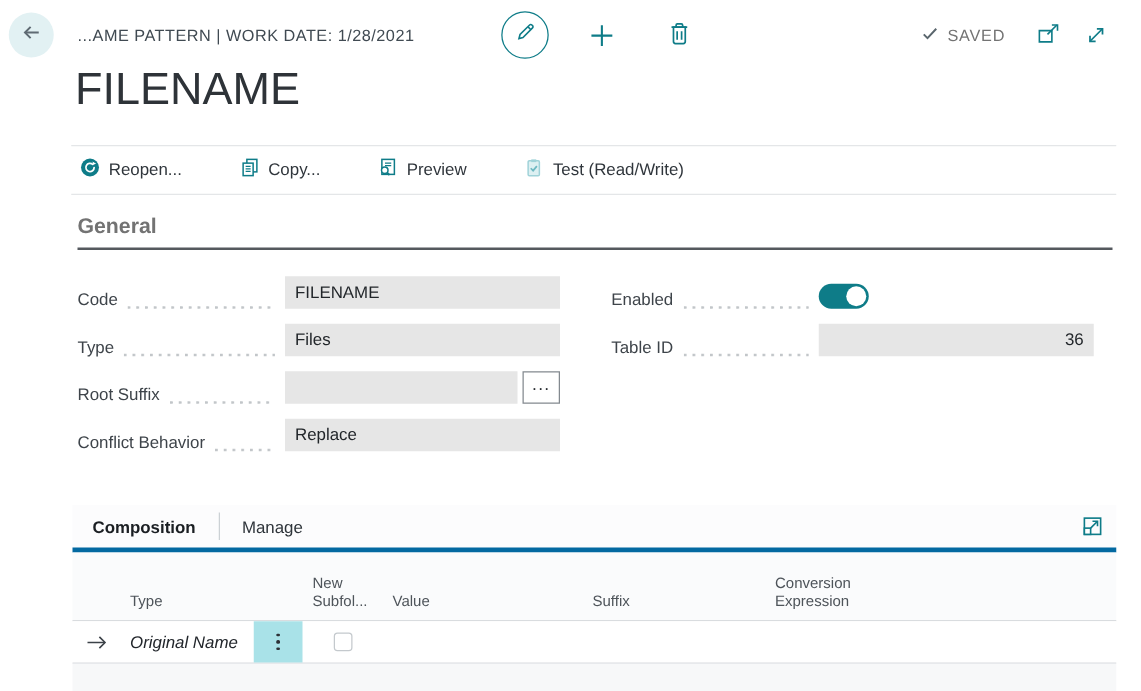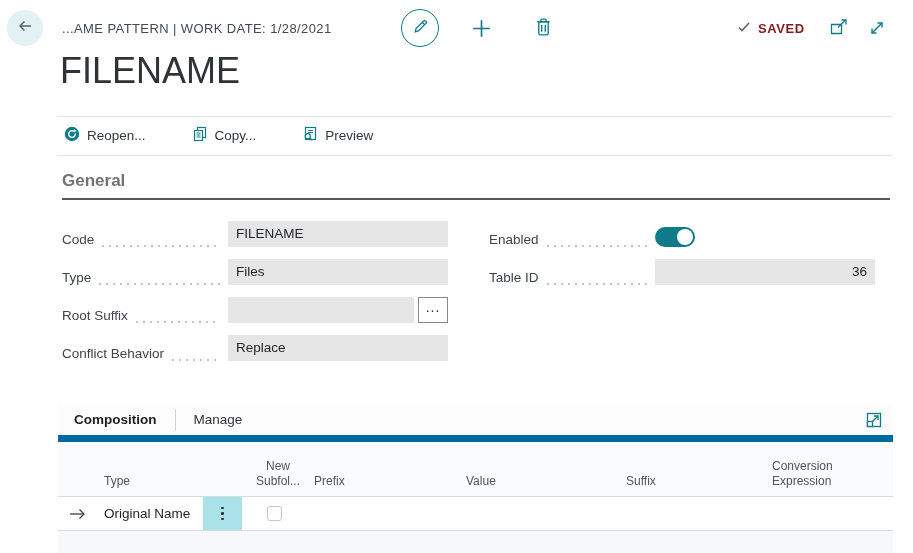--- a/index.html
+++ b/index.html
@@ -8,21 +8,21 @@
 
   
   .back-btn{position:absolute;left:7px;top:10px;width:36px;height:36px;border-radius:50%;
             background:#e2f1f3;display:flex;align-items:center;justify-content:center;cursor:pointer;}
   .breadcrumb{position:absolute;left:62px;top:21px;font-size:13px;font-weight:400;color:#404a52;letter-spacing:.4px;}
   .edit-btn{position:absolute;left:401px;top:9px;width:38px;height:38px;border:1.5px solid #0e7c88;
             border-radius:50%;background:#fff;display:flex;align-items:center;justify-content:center;box-sizing:border-box;}
   .add-btn{position:absolute;left:470px;top:17px;}
   .delete-btn{position:absolute;left:533px;top:16px;}
   .saved{position:absolute;left:737px;top:20px;display:flex;align-items:center;gap:7px;
-         font-size:13px;font-weight:700;color:#7f1d1d;letter-spacing:.6px;}
+         font-size:13px;font-weight:400;color:#737373;letter-spacing:.6px;}
   .popout-btn{position:absolute;left:829px;top:19px;}
   .expand-btn{position:absolute;left:868px;top:19px;}
   .iconbtn{cursor:pointer;line-height:0;}
 
   
   .page-title{position:absolute;left:60px;top:50px;font-size:36px;font-weight:300;color:#2e3338;}
   .divider{position:absolute;left:57px;width:836px;height:1px;background:#e4e6e8;}
   .divider1{top:116px;} .divider2{top:155px;}
   .action-bar{position:absolute;left:64px;top:117px;height:38px;display:flex;align-items:center;gap:46px;}
   .action-item{display:flex;align-items:center;gap:7px;font-size:13.5px;color:#30363c;cursor:pointer;line-height:16px;}
@@ -43,38 +43,38 @@
   .value-group .field-value{width:186px;}
   .assist-btn{width:30px;height:26px;background:#fff;border:1px solid #83898f;box-sizing:border-box;
               display:flex;align-items:center;justify-content:center;font-size:14px;color:#272b2f;
               letter-spacing:1px;cursor:pointer;line-height:10px;padding-bottom:6px;}
   .toggle-wrap{width:220px;flex:none;display:flex;}
   .toggle{width:40px;height:20px;border-radius:10px;background:#0e7c88;position:relative;cursor:pointer;}
   .toggle-knob{position:absolute;right:2px;top:2px;width:16px;height:16px;border-radius:50%;background:#fff;}
 
   
   .part{position:absolute;left:58px;top:404px;width:835px;height:149px;display:flex;flex-direction:column;}
-  .part-tabbar{height:38px;flex:none;background:#fcfcfd;border-bottom:7px solid #0369a1;box-sizing:border-box;
+  .part-tabbar{height:38px;flex:none;background:#fcfcfd;border-bottom:4px solid #0369a1;box-sizing:border-box;
                display:flex;align-items:center;padding:0 10px 0 16px;}
   .tab-active{font-size:13.5px;font-weight:700;color:#1b1f23;cursor:pointer;}
   .tab-sep{width:1px;height:22px;background:#ccd1d5;margin:0 18px;}
   .tab{font-size:13.5px;color:#2e343a;cursor:pointer;}
   .tab-spacer{flex:1;}
   .grid-header{height:55px;flex:none;background:#fafbfc;border-bottom:1px solid #d9dcdf;box-sizing:border-box;
                display:flex;align-items:flex-end;padding-bottom:7px;font-size:12px;color:#4e545a;line-height:15px;}
   .hcell{padding-left:8px;box-sizing:border-box;}
   .wrap50{display:inline-block;width:50px;}
   .wrap80{display:inline-block;width:82px;}
   .grid-row{height:34px;flex:none;background:#fff;border-bottom:1px solid #d9dcdf;box-sizing:border-box;
             display:flex;align-items:stretch;font-size:13.5px;color:#22262b;}
   .c1{width:38px;flex:none;} .c2{width:107px;flex:none;} .c3{width:39px;flex:none;}
-  .c4{width:64px;flex:none;text-align:center;} .c5{width:152px;flex:none;} .c6{width:160px;flex:none;}
+  .c4{width:64px;flex:none;} .c5{width:152px;flex:none;} .c6{width:160px;flex:none;}
   .c7{width:146px;flex:none;} .c8{flex:1;}
   .cell-arrow{display:flex;align-items:center;justify-content:center;}
-  .cell-type{display:flex;align-items:center;padding-left:8px;box-sizing:border-box;}
+  .cell-type{display:flex;align-items:center;padding-left:8px;box-sizing:border-box;font-style:italic;}
   .cell-dots{background:#a9e2e8;display:flex;flex-direction:column;align-items:center;justify-content:center;cursor:pointer;}
   .cell-dots i{display:block;width:2.5px;height:2.5px;background:#2c3136;border-radius:50%;margin:1.5px 0;}
   .cell-check{display:flex;align-items:center;justify-content:center;}
   .checkbox{width:15px;height:15px;border:1px solid #c4c9cd;border-radius:3px;background:#fff;box-sizing:border-box;cursor:pointer;}
   .part-footer{flex:1;background:#f7f8f9;}
 </style>
 </head>
 <body>
 
 <div class="screen">
@@ -170,20 +170,30 @@
     <div class="action-item">
       <span>
         <svg width="16" height="16" viewBox="0 0 16 16" fill="none" stroke="#0e7c88">
           <rect x="3.5" y="1.5" width="10" height="12" stroke-width="1.2"></rect>
           <path d="M6 4.5h5M6 6.5h5" stroke-width="1"></path>
           <circle cx="5.8" cy="10.2" r="2.6" fill="#fff" stroke-width="1.2"></circle>
           <path d="M7.7 12.1l1.9 1.9" stroke-width="1.5"></path>
         </svg>
       </span>
       <span>Preview</span>
+    </div>
+    <div class="action-item">
+      <span>
+        <svg width="16" height="16" viewBox="0 0 16 16" fill="none">
+          <rect x="3.5" y="2.5" width="9" height="12" rx="1" stroke="#9fd2d8" stroke-width="1.2" fill="#ddf0f2"></rect>
+          <rect x="6" y="1.5" width="4" height="2.2" fill="#9fd2d8"></rect>
+          <path d="M5.6 8.6l1.9 1.9 3-3.6" stroke="#6fb9c2" stroke-width="1.4"></path>
+        </svg>
+      </span>
+      <span>Test (Read/Write)</span>
     </div>
   </div>
 
   <div class="divider divider2"></div>
 
   <div class="general-heading">General</div>
   <div class="general-underline"></div>
 
   <div class="fields-left">
     <div class="field-row">
@@ -242,21 +252,20 @@
           <rect x="2.5" y="10.5" width="5" height="5" fill="#fff"></rect>
         </svg>
       </span>
     </div>
 
     <div class="grid-header">
       <div class="c1"></div>
       <div class="c2 hcell">Type</div>
       <div class="c3"></div>
       <div class="c4 hcell"><span class="wrap50">New Subfol...</span></div>
-      <div class="c5 hcell">Prefix</div>
       <div class="c6 hcell">Value</div>
       <div class="c7 hcell">Suffix</div>
       <div class="c8 hcell"><span class="wrap80">Conversion Expression</span></div>
     </div>
 
     <div class="grid-row">
       <div class="c1 cell-arrow">
         <svg width="17" height="12" viewBox="0 0 17 12" fill="none" stroke="#3c4248" stroke-width="1.3">
           <path d="M1 6h14"></path>
             <path d="M10.5 1.5L15 6l-4.5 4.5"></path>

